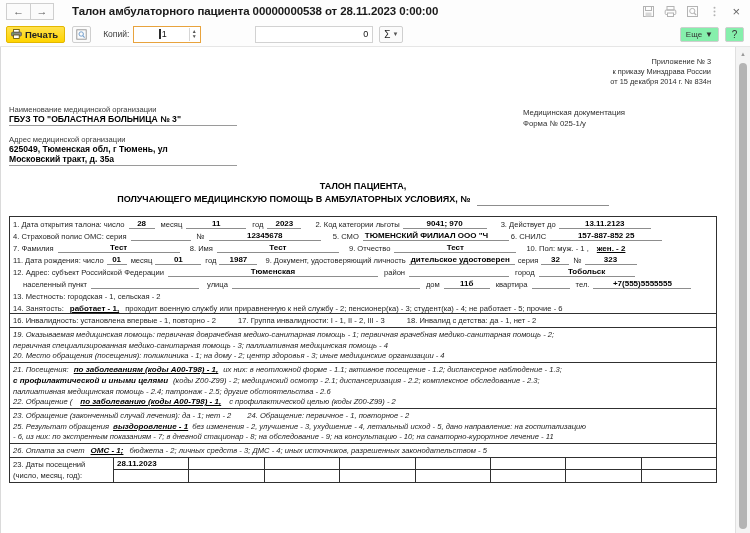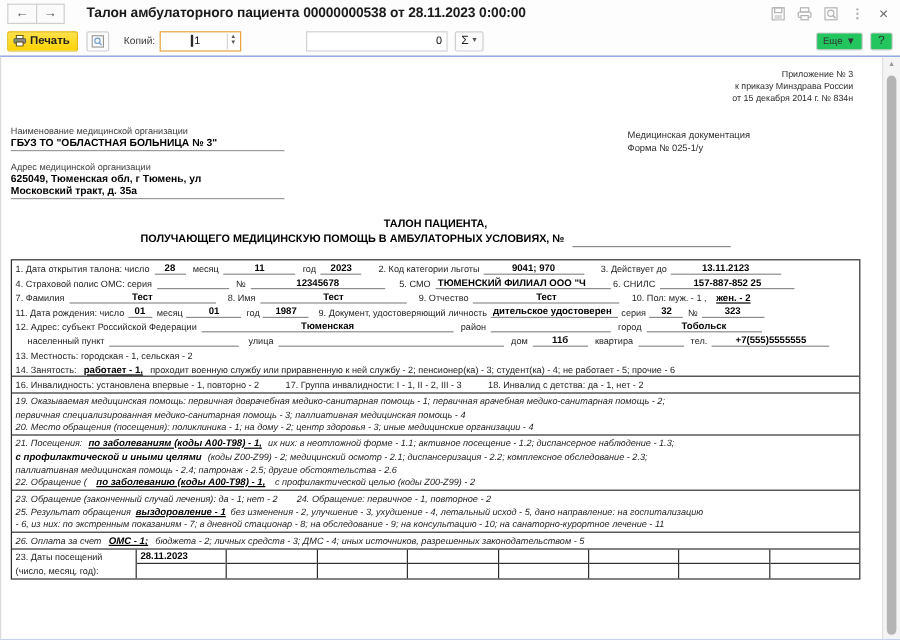--- a/index.html
+++ b/index.html
@@ -115,21 +115,21 @@
   .sigma-btn {
     margin-left: 6px;
     border: 1px solid #cfcfcf; background: #fbfbfb; border-radius: 2px;
     height: 17px; padding: 0 4px;
     display: flex; align-items: center; gap: 2px;
     font-size: 10px; color: #222;
   }
   .sigma-btn .arr { font-size: 6px; color:#555; }
   .cmd-right { margin-left: auto; display: flex; align-items: center; gap: 6px; }
   .more-btn, .help-btn {
-    border: 1px solid #cfcfcf; background: #22c55e; border-radius: 2px;
+    border: 1px solid #cfcfcf; background: #86efac; border-radius: 2px;
     height: 15px; display: flex; align-items: center; justify-content: center;
     font-size: 8px; color: #333; padding: 0 5px; gap: 3px;
   }
   .help-btn { width: 19px; padding: 0; font-size: 10px; }
 
   
   .doc-area {
     flex: 1 1 auto;
     position: relative;
     background: #1d4ed8;

